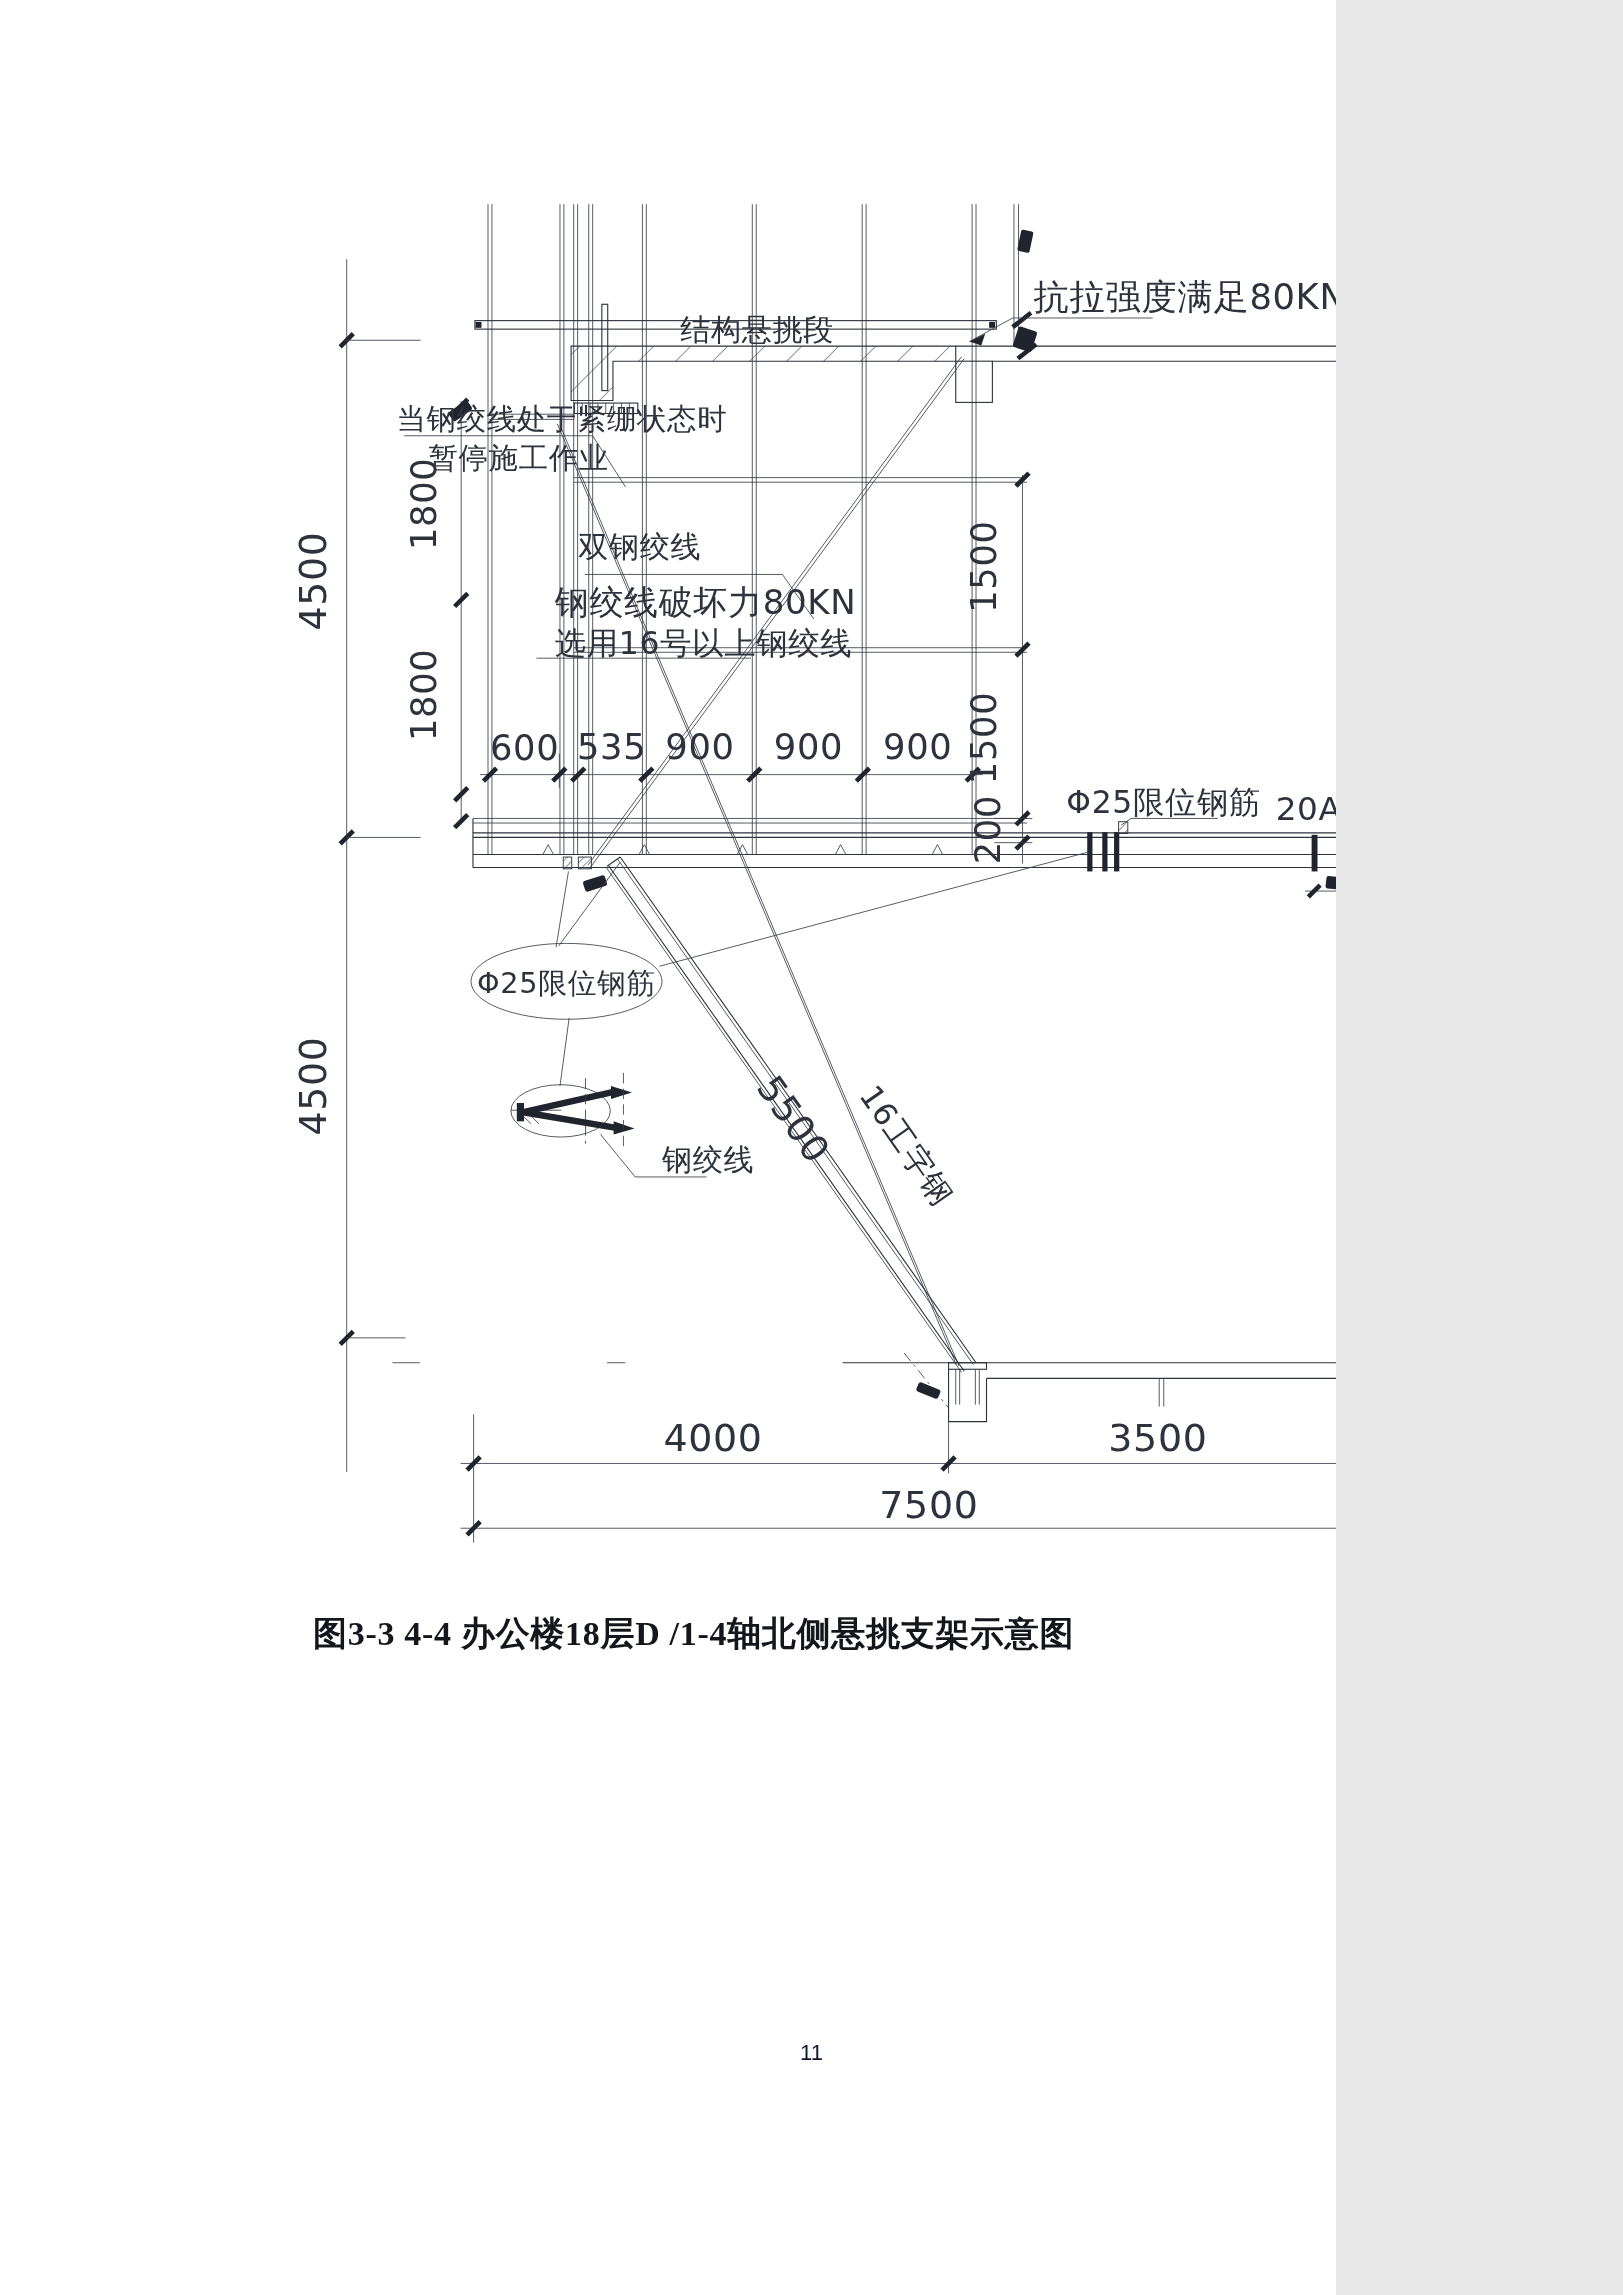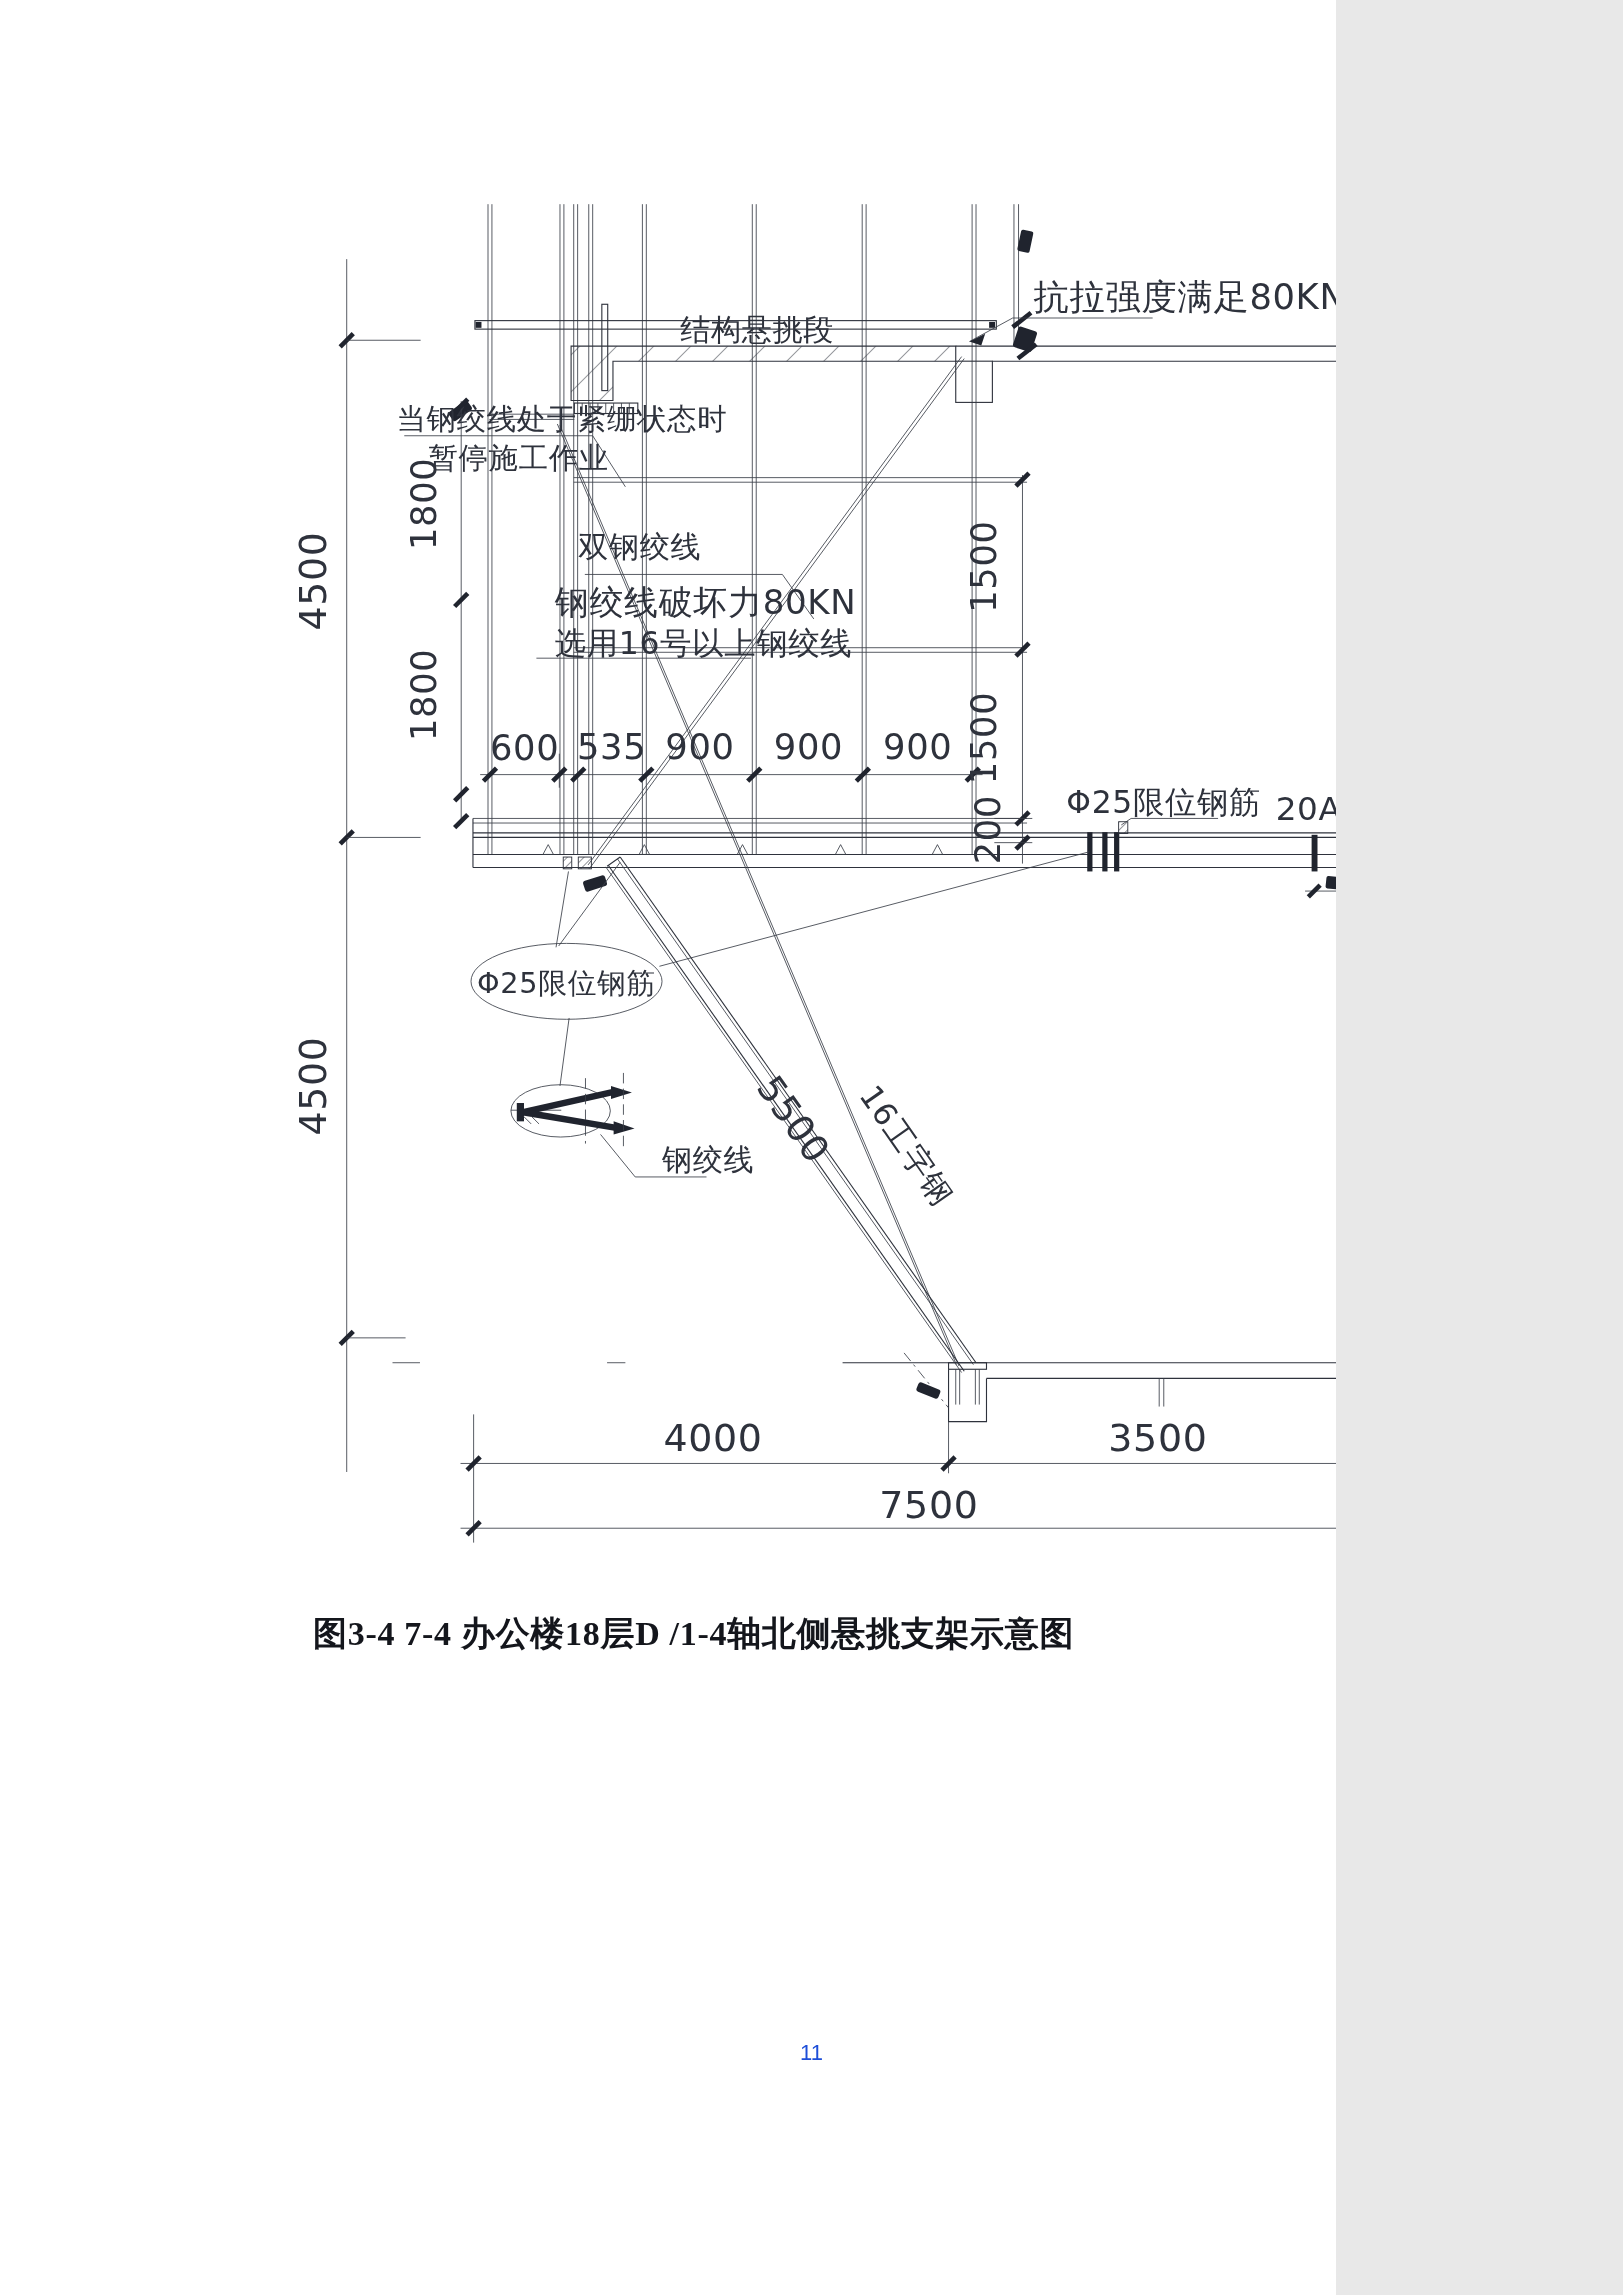--- a/index.html
+++ b/index.html
@@ -10,21 +10,21 @@
   .cad-line{stroke:#2e323c;stroke-width:1.7;fill:none;}
   .cad-thin{stroke:#3a3e48;stroke-width:1.3;fill:none;}
   .tick{stroke:#20242e;stroke-width:7;fill:none;}
   .blackfill{fill:#20242e;stroke:none;}
   .dimtext{font-size:54px;}
   .dimtext-big{font-size:58px;}
   .caption{position:absolute;left:313px;top:1611px;width:1112px;
            font-family:"Liberation Serif","DejaVu Serif",serif;
            font-size:34px;font-weight:600;color:#14161c;letter-spacing:0.7px;}
   .pageno{position:absolute;left:0;top:2040px;width:1623px;text-align:center;
-          font-size:22px;color:#1d4ed8;font-family:"Liberation Sans",sans-serif;}
+          font-size:22px;color:#0f172a;font-family:"Liberation Sans",sans-serif;}
 </style>
 </head>
 <body>
 
 <div class="page">
 
 <svg width="1623" height="2295" viewBox="0 0 2481 3508">
   <defs>
     <pattern id="hatchP" patternUnits="userSpaceOnUse" width="40" height="40" patternTransform="rotate(45)">
       <line x1="0" y1="0" x2="0" y2="40" stroke="#3a3e48" stroke-width="1.6"></line>
@@ -279,17 +279,17 @@
     <line class="tick" x1="2105" y1="2247" x2="2125" y2="2227"></line>
     <text class="dimtext-big" x="1090" y="2218" text-anchor="middle">4000</text>
     <text class="dimtext-big" x="1770" y="2218" text-anchor="middle">3500</text>
     <line class="cad-thin" x1="704" y1="2336" x2="2136" y2="2336"></line>
     <line class="tick" x1="714" y1="2346" x2="734" y2="2326"></line>
     <line class="tick" x1="2105" y1="2346" x2="2125" y2="2326"></line>
     <text class="dimtext-big" x="1420" y="2320" text-anchor="middle">7500</text>
   </g>
 </svg>
 
-<div class="caption">图3-4 7-4 办公楼18层D /1-4轴北侧悬挑支架示意图</div>
+<div class="caption">图3-3 4-4 办公楼18层D /1-4轴北侧悬挑支架示意图</div>
 <div class="pageno">11</div>
 
 </div>
 
 
 </body></html>

